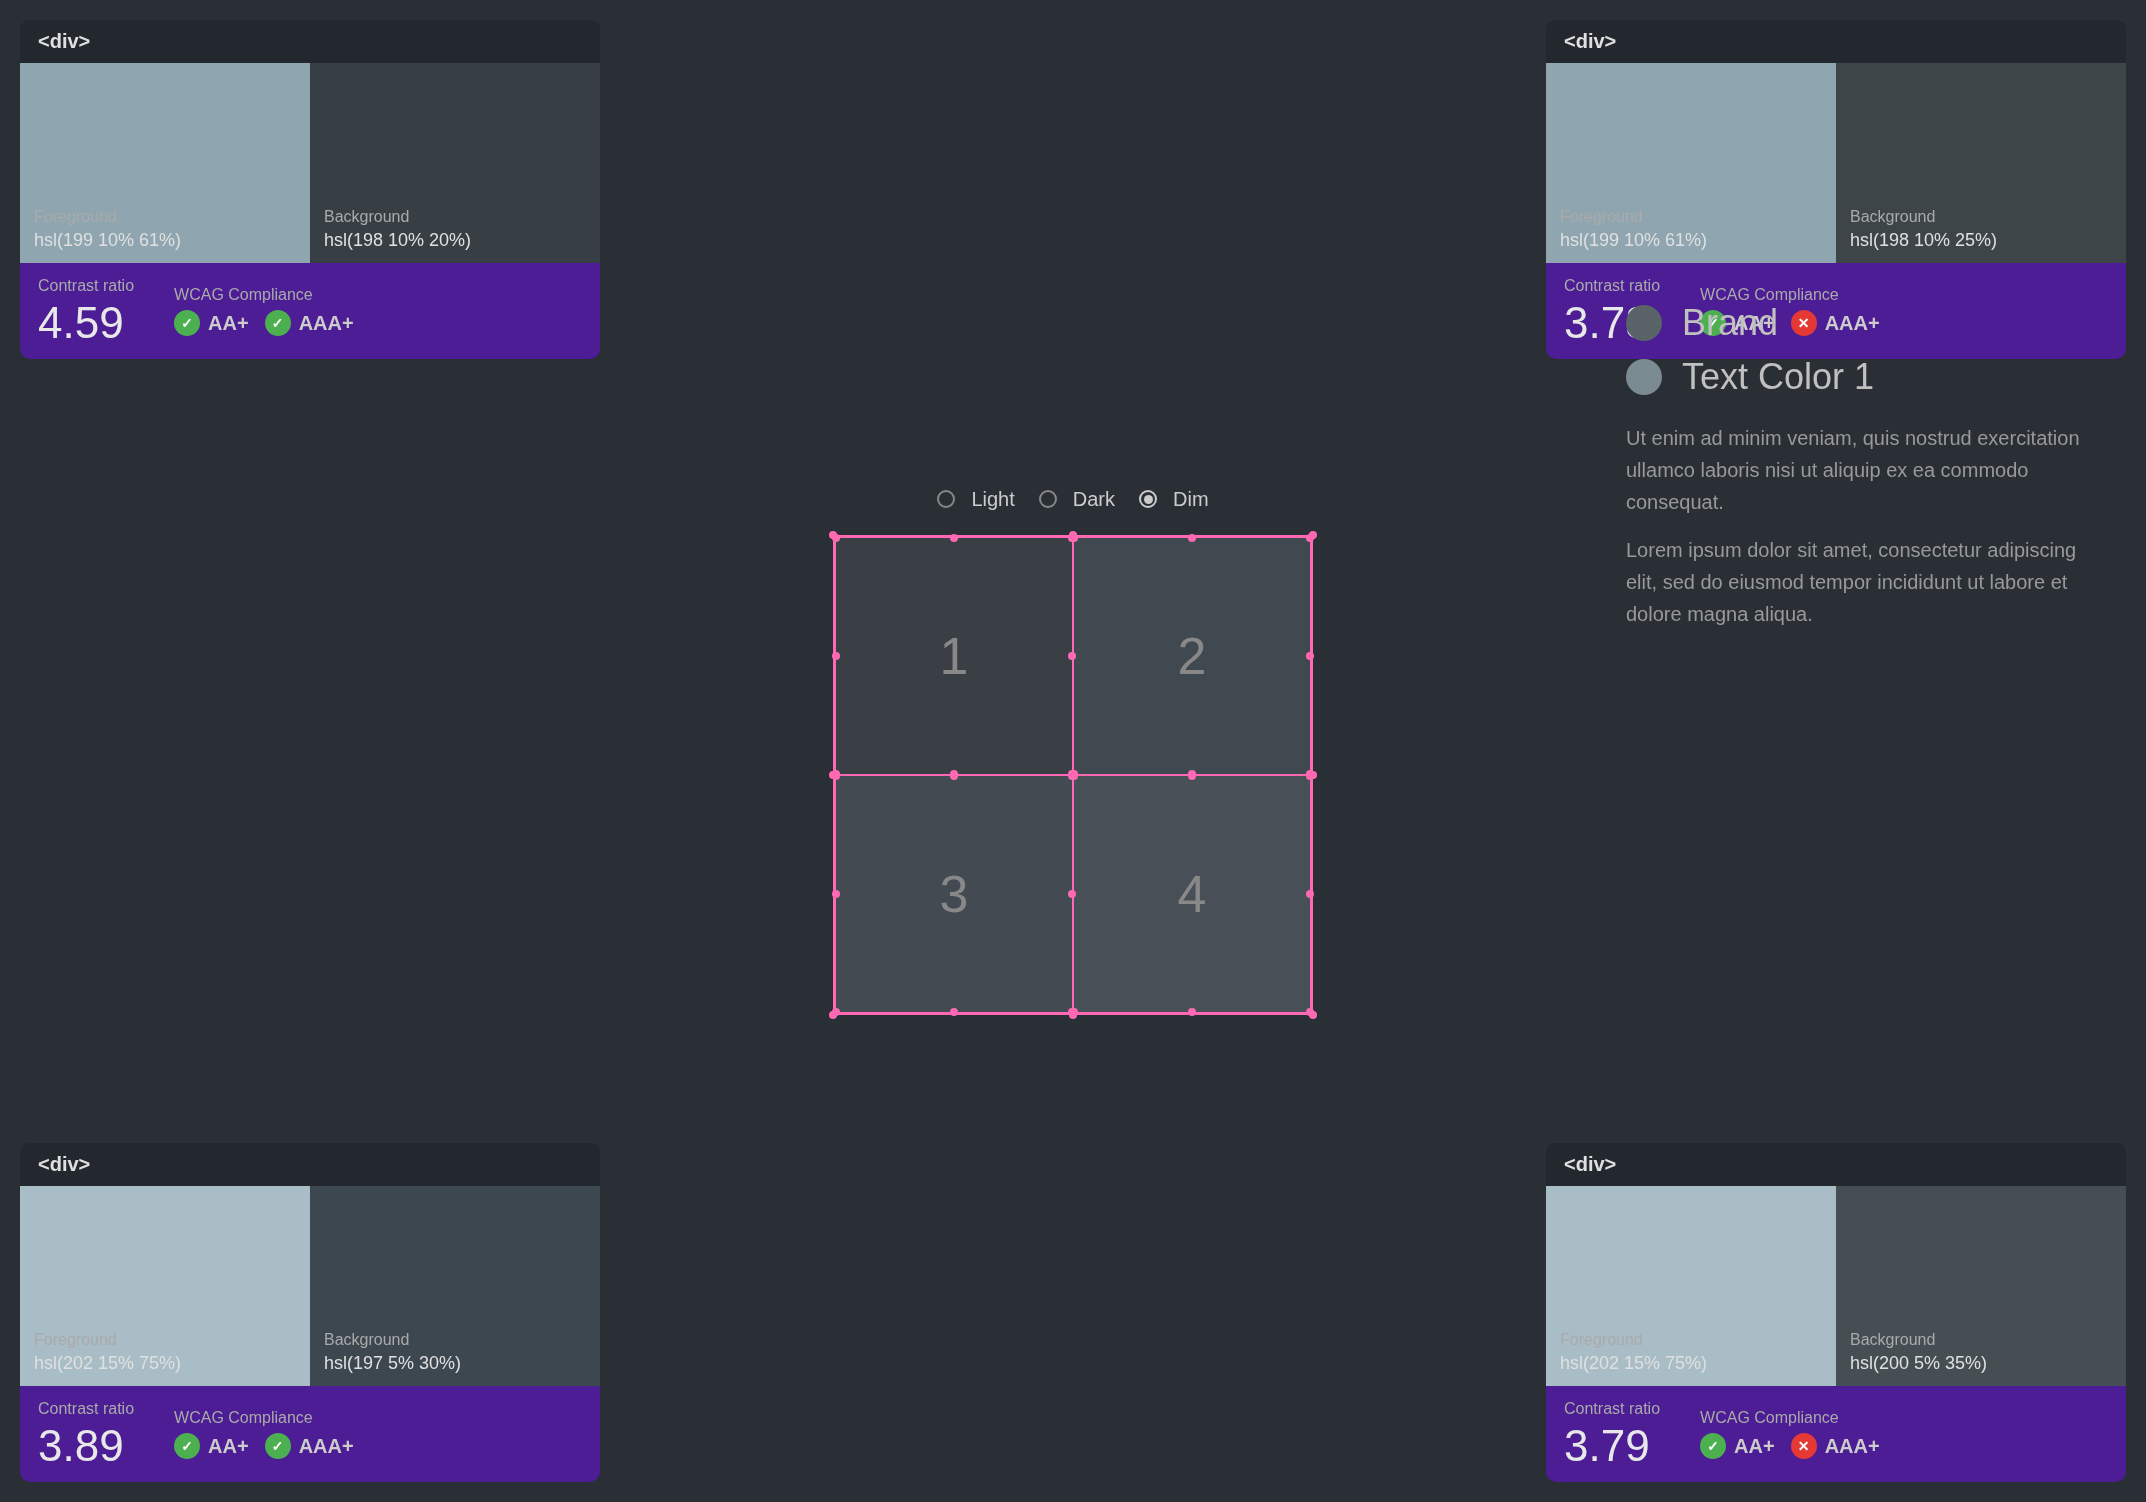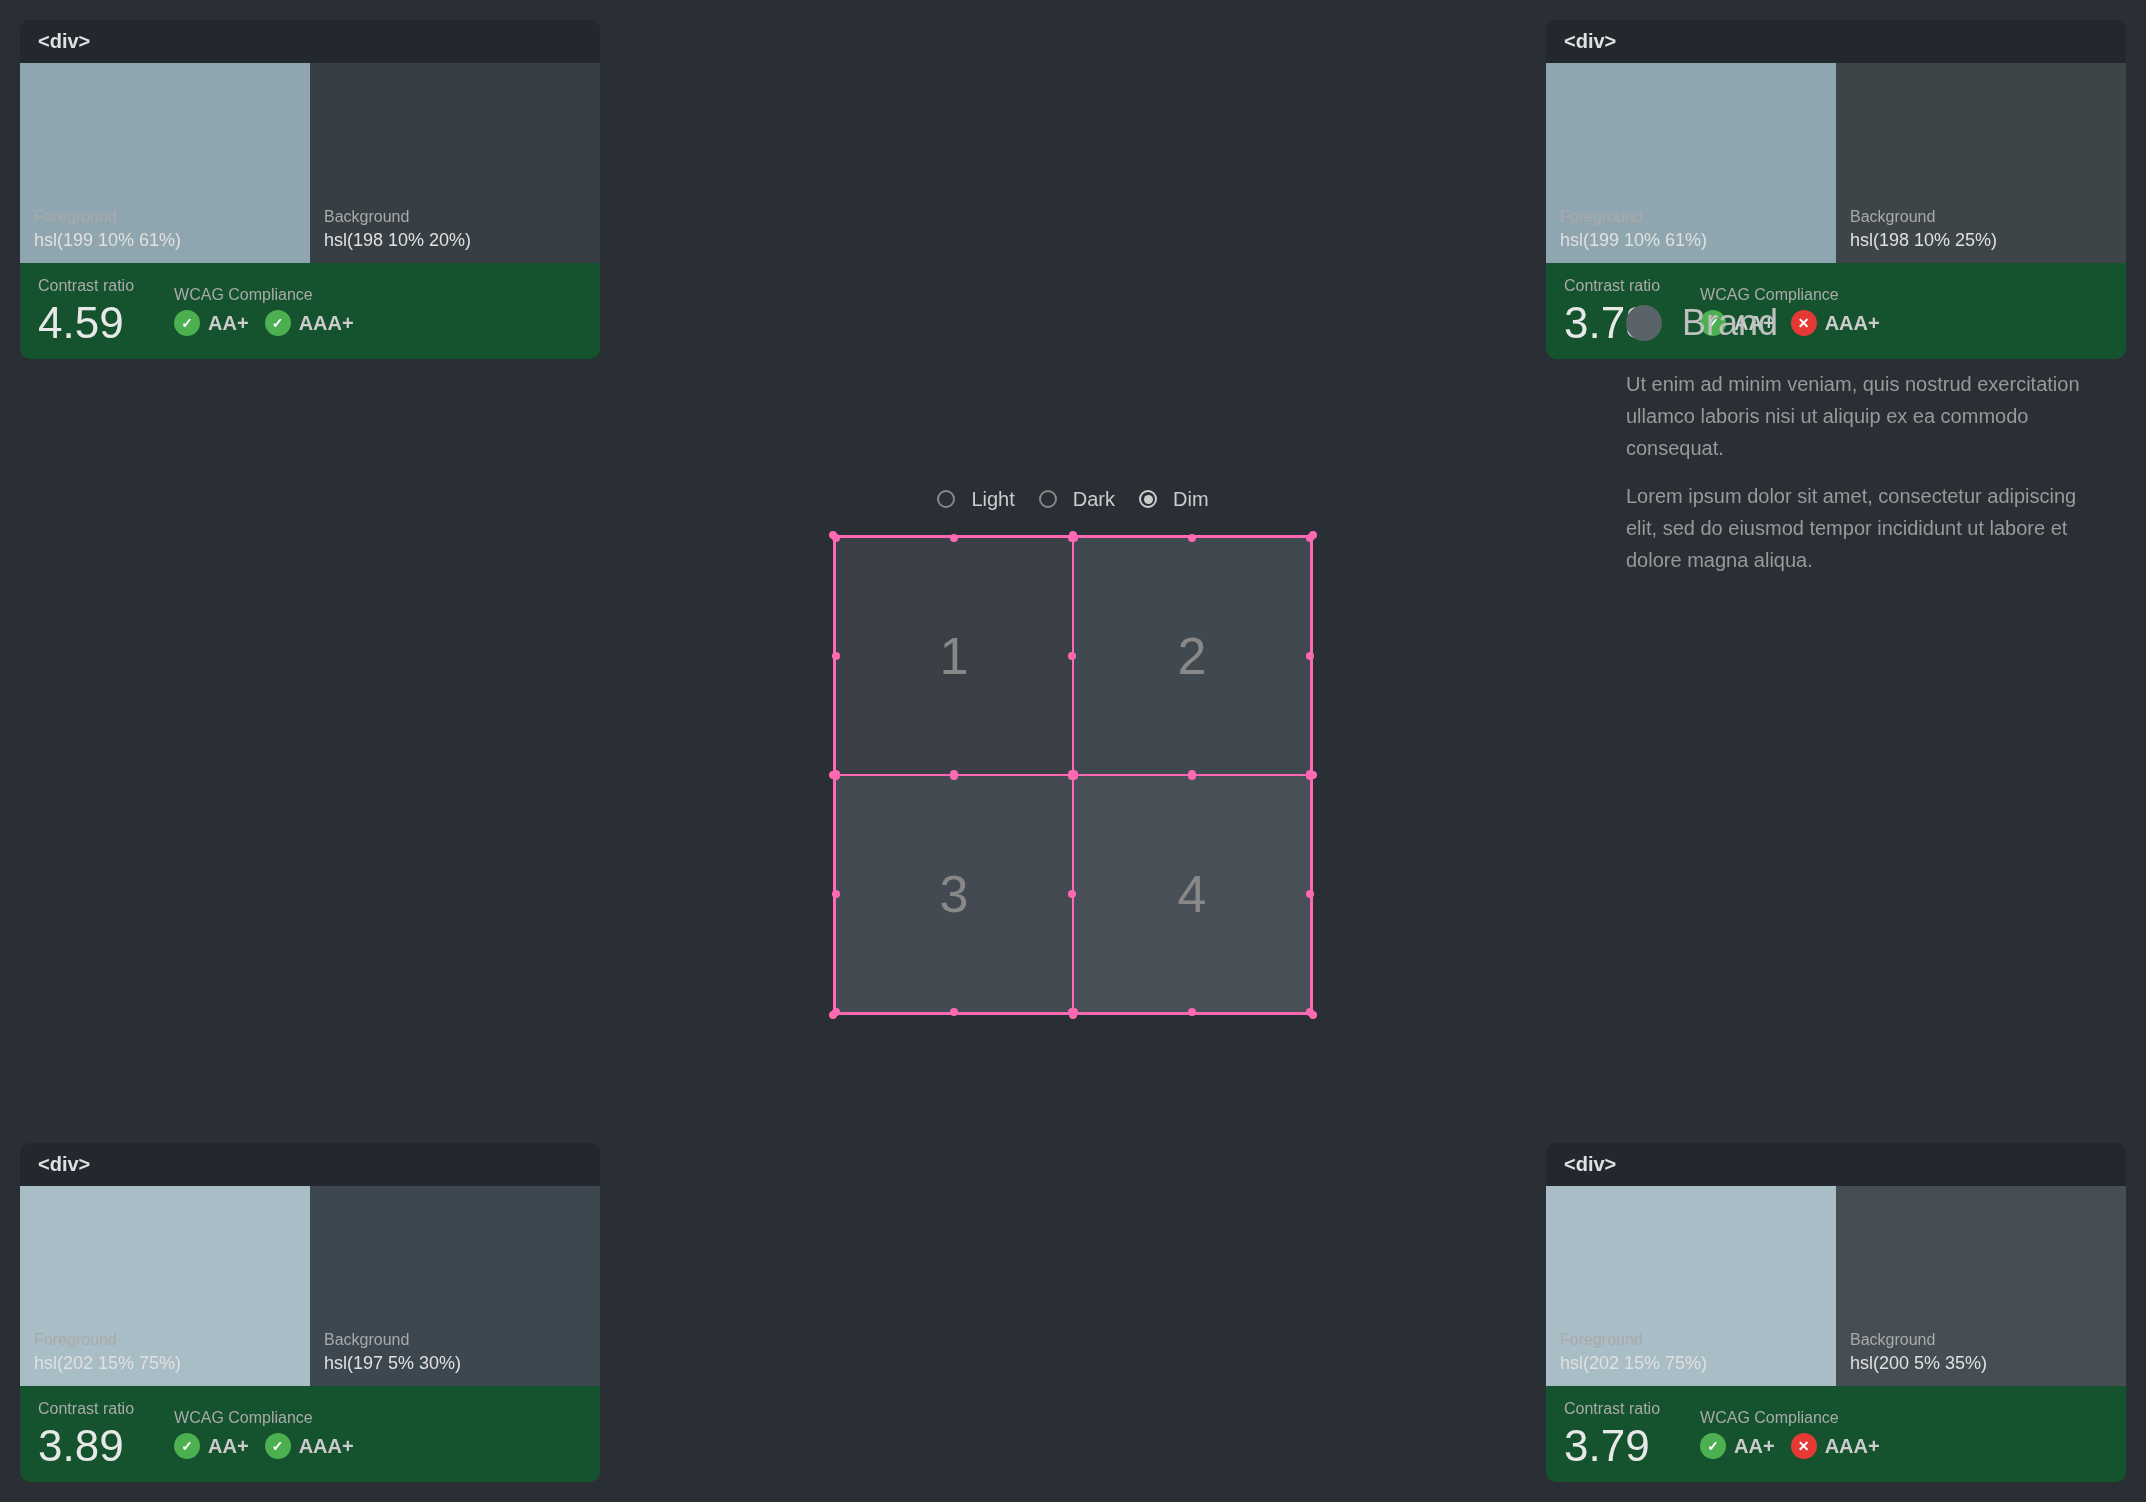--- a/index.html
+++ b/index.html
@@ -44,21 +44,21 @@
       font-size: 18px;
       font-weight: 500;
       color: #e0e0e0;
     }
 
     .card-footer {
       display: flex;
       align-items: center;
       padding: 14px 18px;
       gap: 40px;
-      background: #14532d;
+      background: #4c1d95;
     }
 
     .contrast-section {}
     .contrast-label {
       font-size: 16px;
       color: #aaa;
       margin-bottom: 4px;
     }
     .contrast-value {
       font-size: 44px;
@@ -473,18 +473,22 @@
       </div>
     </div>
   </div>
 </div>
 
 <div id="right-panel" style="left: auto; right: 0px; width: 580px; padding-top: 290px; padding-left: 60px; padding-right: 40px;">
   <div class="legend-item">
     <div class="legend-dot" style="background:#5a6368;"></div>
     <span class="legend-text">Brand</span>
   </div>
+  <div class="legend-item">
+    <div class="legend-dot" style="background:#7a8b92;"></div>
+    <span class="legend-text">Text Color 1</span>
+  </div>
 
   <div class="lorem-text">
     <p>Ut enim ad minim veniam, quis nostrud exercitation ullamco laboris nisi ut aliquip ex ea commodo consequat.</p>
     <p>Lorem ipsum dolor sit amet, consectetur adipiscing elit, sed do eiusmod tempor incididunt ut labore et dolore magna aliqua.</p>
   </div>
 </div>
 
 </body></html>

